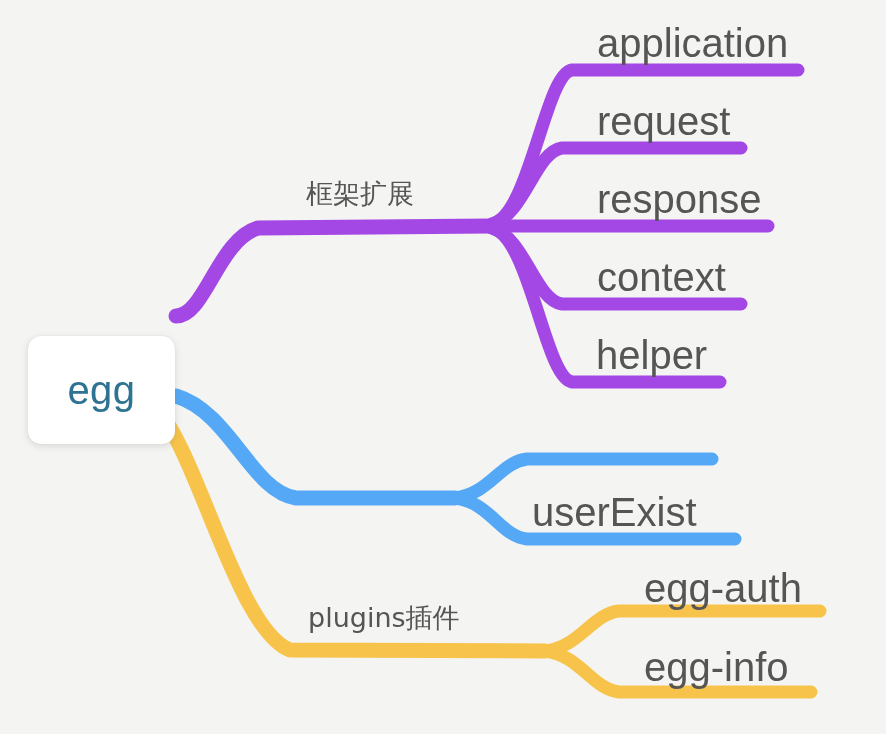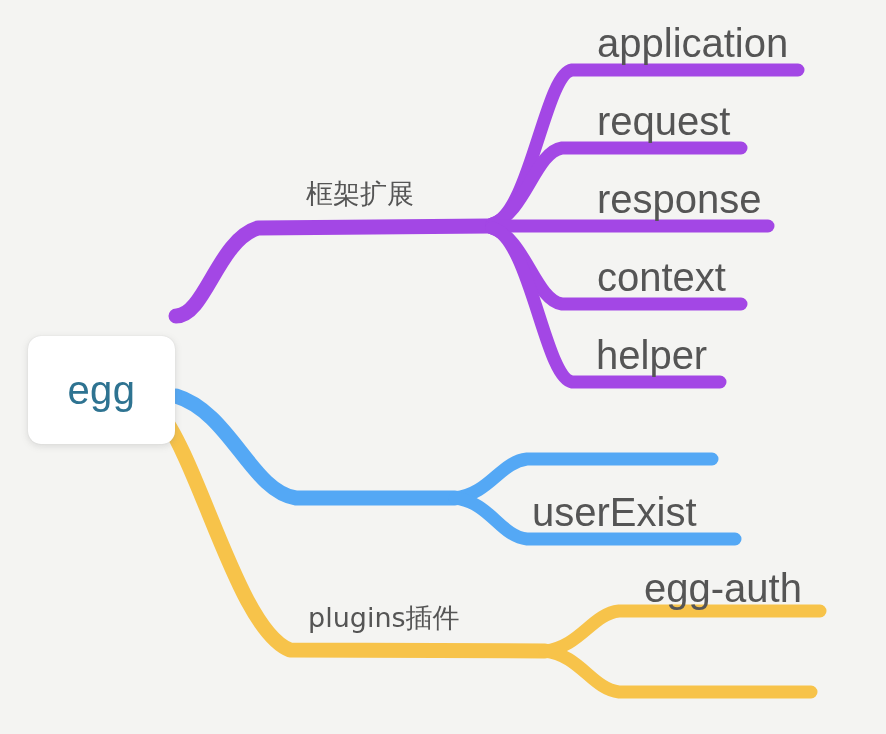--- a/index.html
+++ b/index.html
@@ -100,14 +100,15 @@
 
   <div class="node-label" style="left:597px; top:257px;">context</div>
 
   <div class="node-label" style="left:596px; top:335px;">helper</div>
 
 
   <div class="node-label" style="left:532px; top:492px;">userExist</div>
 
   <div class="node-label" style="left:644px; top:568px;">egg-auth</div>
 
+  <div class="node-label" style="left:644px; top:647px;">egg-info</div>
 
 </div>
 
 </body></html>

